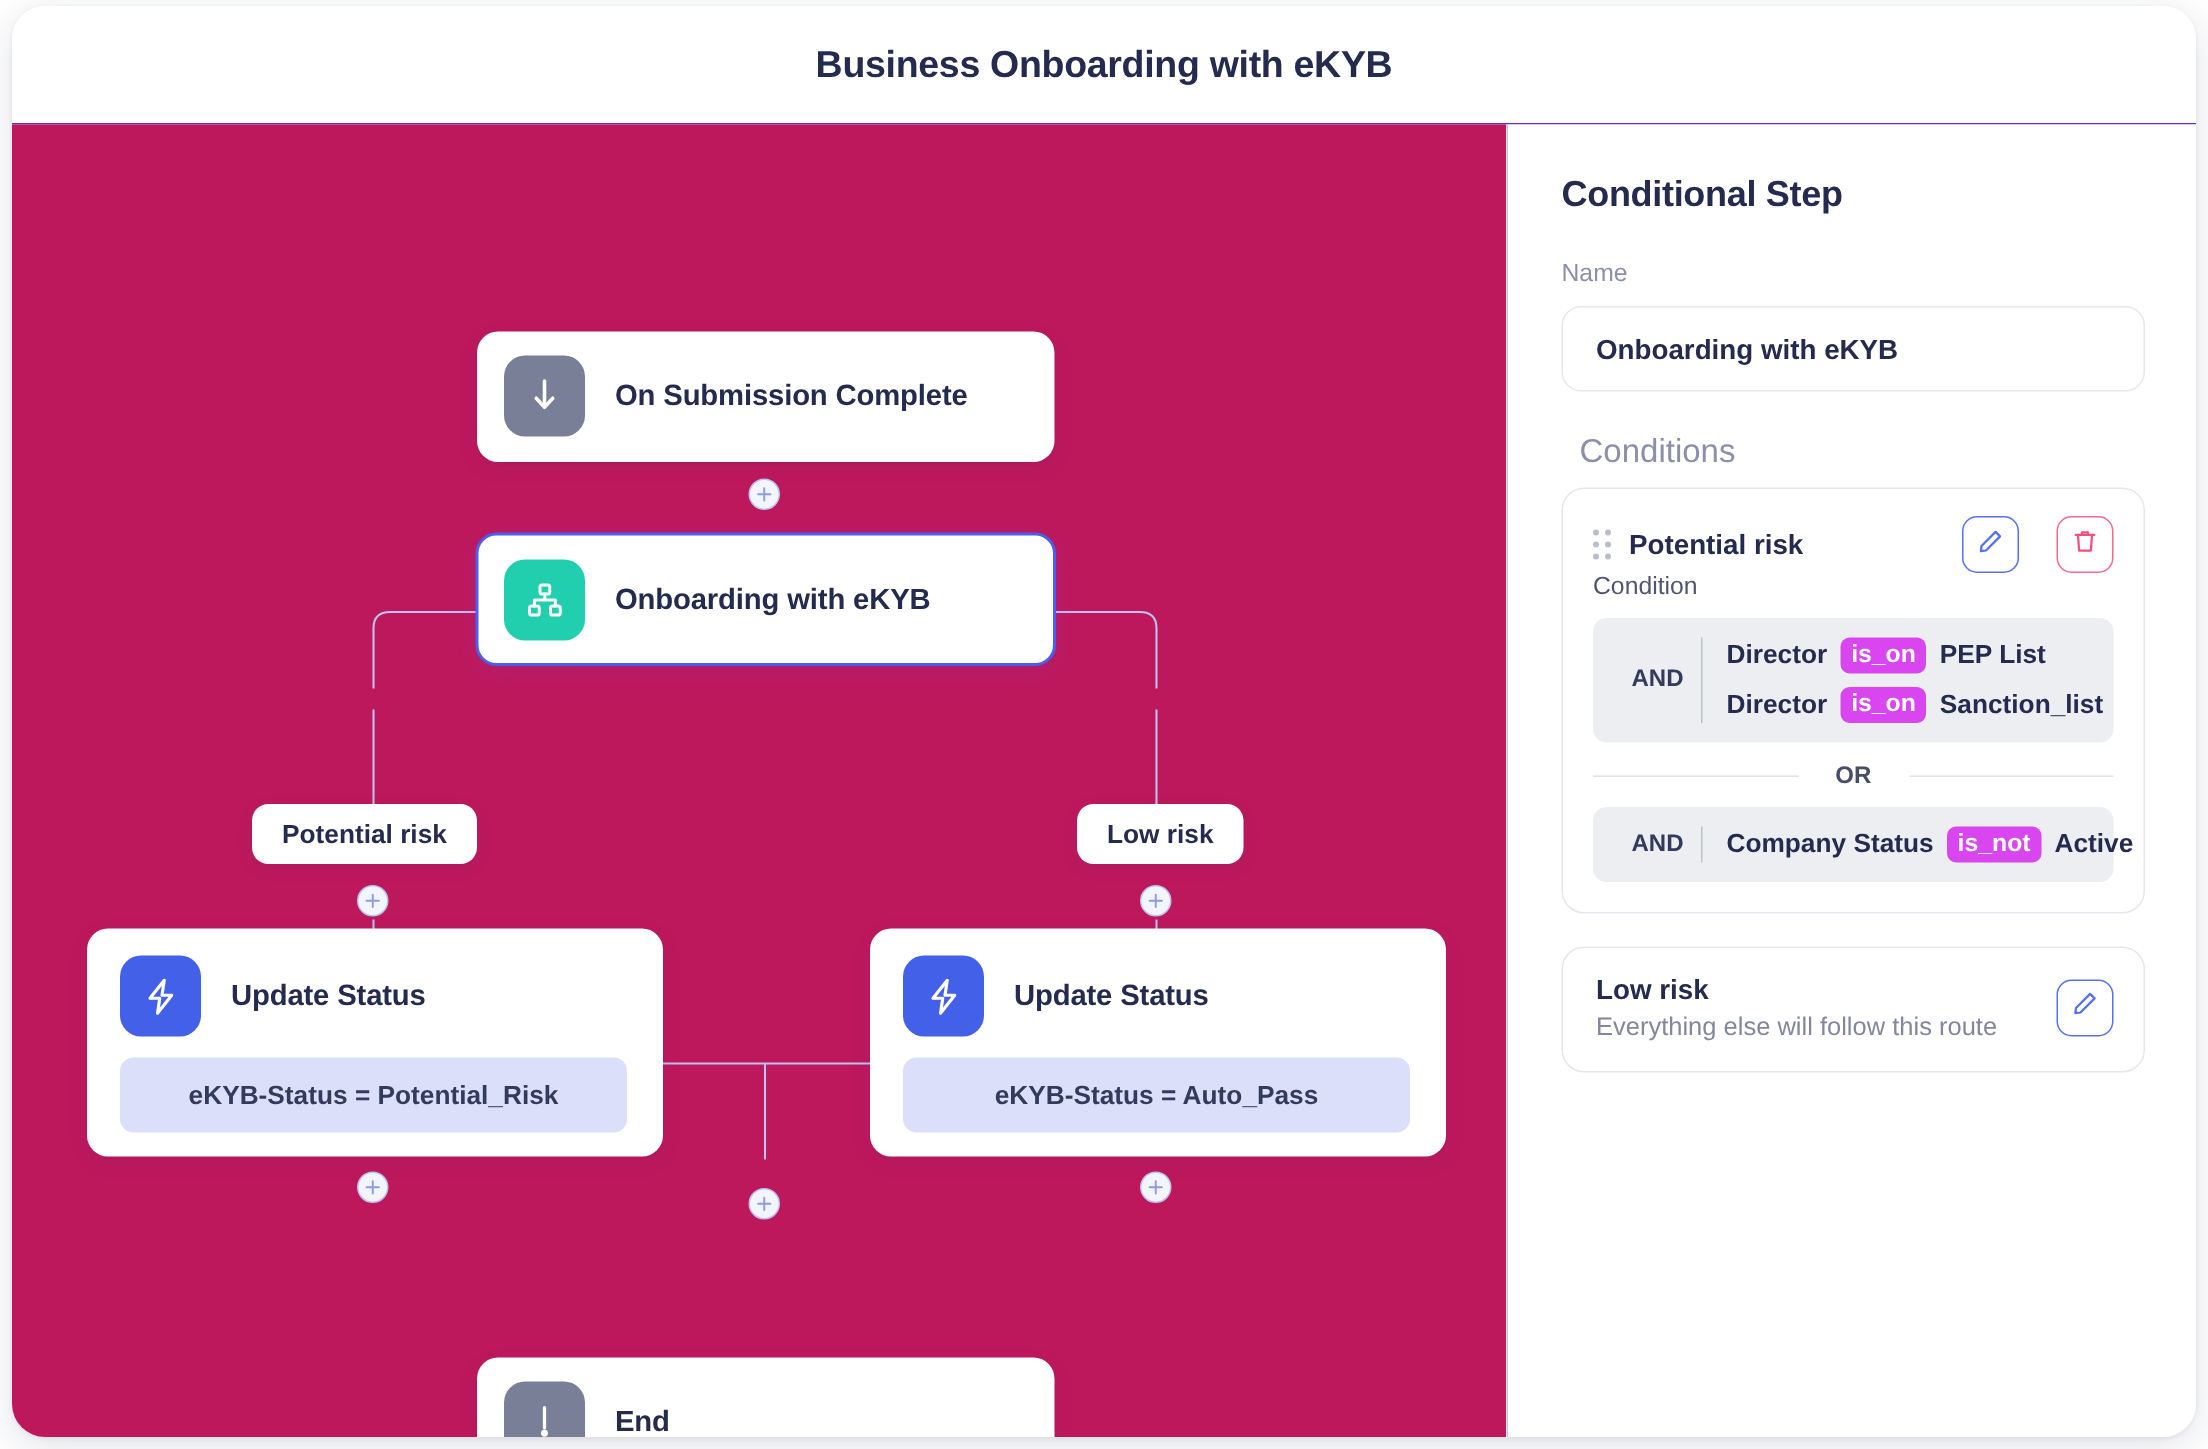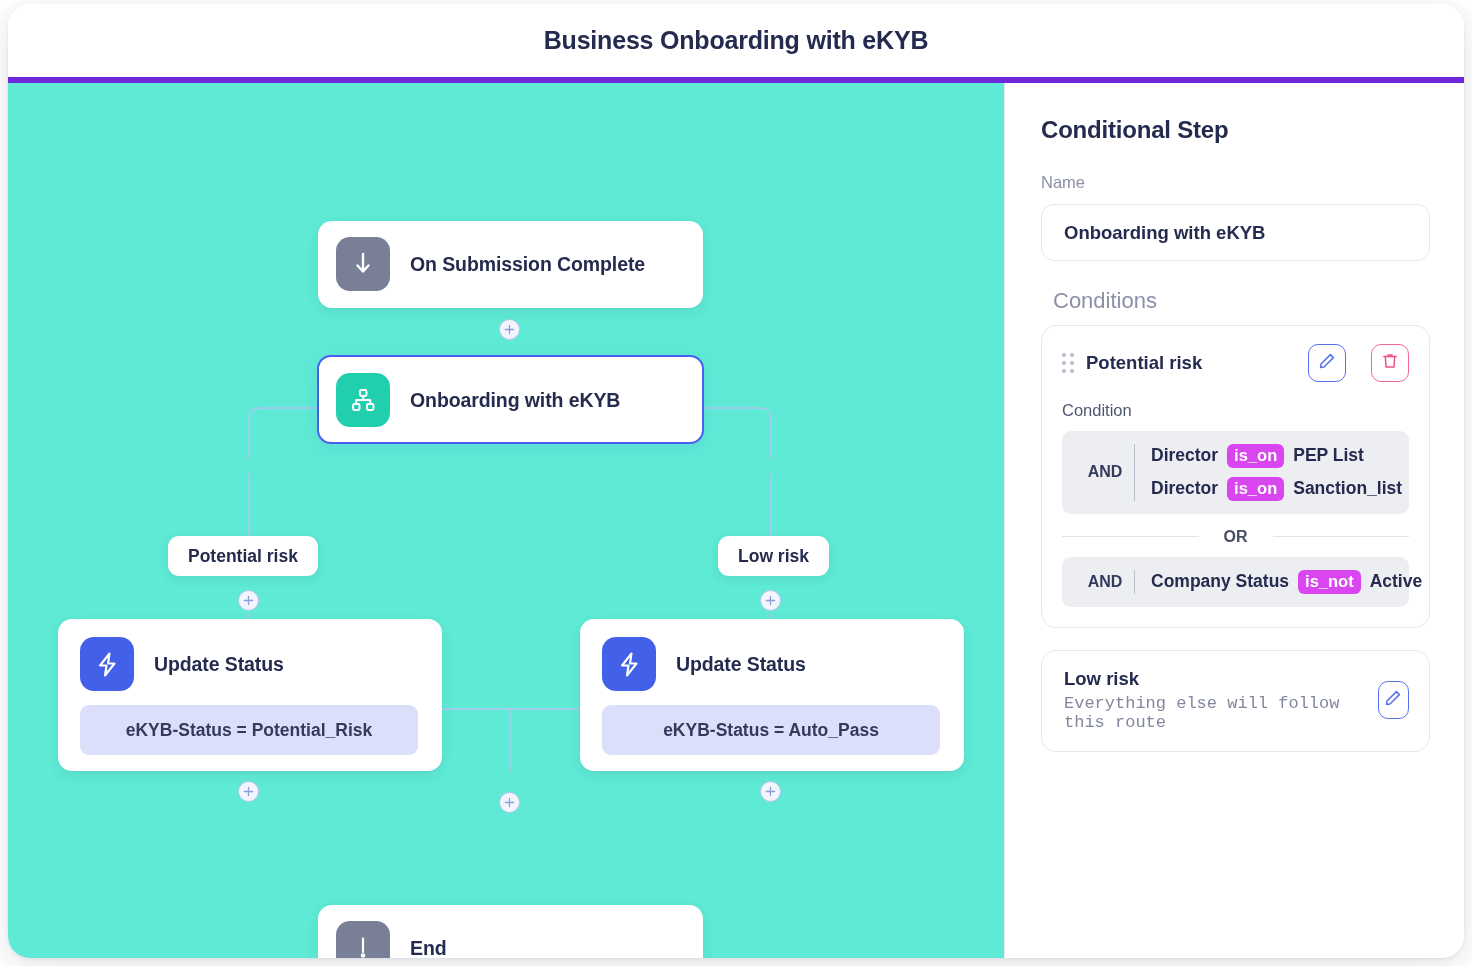--- a/index.html
+++ b/index.html
@@ -27,42 +27,42 @@
   }
 
   
   .titlebar {
     height: 79px;
     flex: 0 0 79px;
     background: #ffffff;
     display: flex;
     align-items: center;
     justify-content: center;
-    border-bottom: 6px solid #6d28d9;
+    border-bottom: 1px solid #6d28d9;
   }
   .titlebar-text {
     font-size: 25px;
     font-weight: 700;
     color: #242b4e;
     letter-spacing: -0.2px;
   }
 
   
   .body-split {
     flex: 1 1 auto;
     display: flex;
     min-height: 0;
   }
 
   
   .canvas {
     position: relative;
     width: 997px;
     flex: 0 0 997px;
-    background: #5eead4;
+    background: #be185d;
     border-right: 1px solid #e7eaf3;
     overflow: hidden;
   }
 
   .flow-svg {
     position: absolute;
     left: 0; top: 0;
     width: 997px;
     height: 100%;
     pointer-events: none;
@@ -239,21 +239,21 @@
     background: #ffffff;
     display: flex;
     align-items: center;
     justify-content: center;
     cursor: pointer;
   }
   .icon-btn.edit   { border: 1.4px solid #5570f0; }
   .icon-btn.delete { border: 1.4px solid #f26b8f; margin-left: 13px; }
 
   .cond-sublabel {
-    margin-top: 19px;
+    margin-top: 0;
     font-size: 16.5px;
     color: #4f5670;
   }
 
   .logic-block {
     margin-top: 11px;
     background: #eceef2;
     border-radius: 9px;
     display: flex;
     align-items: center;
@@ -323,21 +323,20 @@
   .route-texts { flex: 1 1 auto; }
   .route-title {
     font-size: 18.5px;
     font-weight: 700;
     color: #242b4e;
   }
   .route-sub {
     margin-top: 4px;
     font-size: 17px;
     color: #82879e;
-    font-family: Liberation Mono, monospace;
   }
 </style>
 </head>
 <body>
 
 <div class="app-window">
 
   <div class="titlebar">
     <div class="titlebar-text">Business Onboarding with eKYB</div>
   </div>

